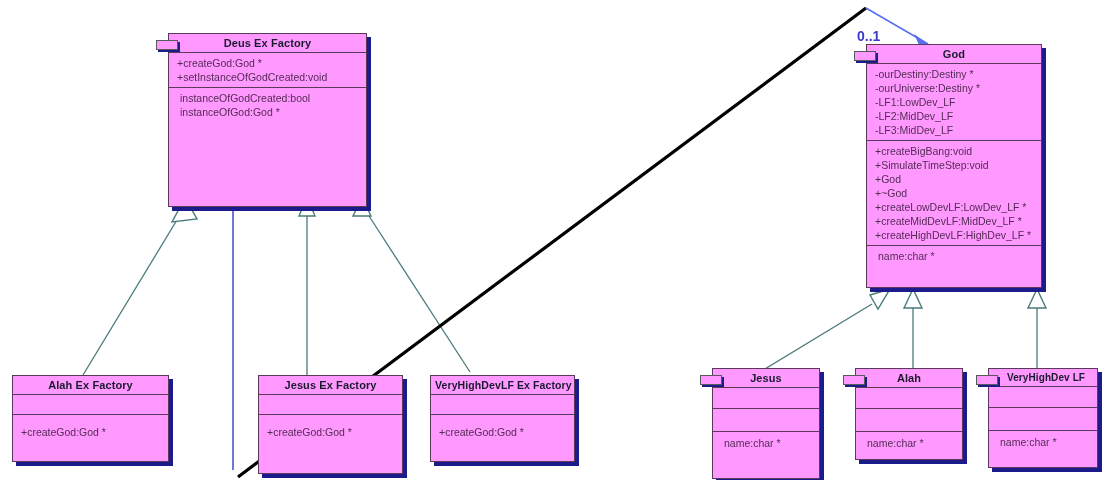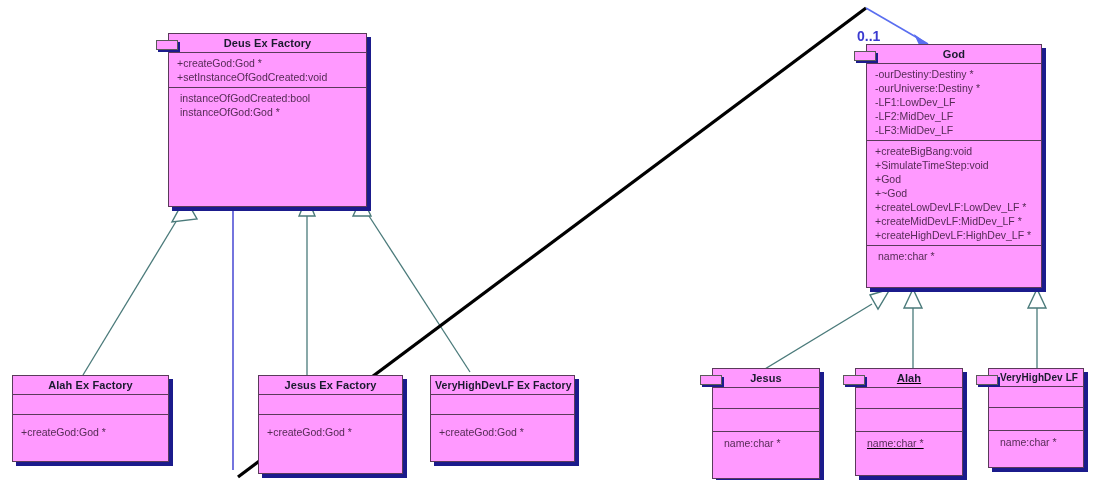--- a/index.html
+++ b/index.html
@@ -199,31 +199,31 @@
   <div class="uml-class" style="left:712px; top:368px; width:108px; height:111px;">
     <div class="class-tab"></div>
     <div class="uml-title">Jesus</div>
     <div class="uml-compartment empty-row" style="height:20px;"></div>
     <div class="uml-compartment empty-row" style="height:22px;"></div>
     <div class="uml-compartment last" style="padding-top:4px;">
       <div class="uml-line indent">name:char *</div>
     </div>
   </div>
 
-  <div class="uml-class" style="left:855px; top:368px; width:108px; height:108px;text-decoration:underline;">
+  <div class="uml-class" style="left:855px; top:368px; width:108px; height:92px;">
     <div class="class-tab"></div>
     <div class="uml-title">Alah</div>
     <div class="uml-compartment empty-row" style="height:20px;"></div>
     <div class="uml-compartment empty-row" style="height:22px;"></div>
     <div class="uml-compartment last" style="padding-top:4px;">
       <div class="uml-line indent">name:char *</div>
     </div>
   </div>
 
-  <div class="uml-class" style="left:988px; top:368px; width:96px; height:100px;">
+  <div class="uml-class" style="left:988px; top:368px; width:110px; height:100px;">
     <div class="class-tab"></div>
     <div class="uml-title" style="font-size:10px; padding-left:10px;">VeryHighDev LF</div>
     <div class="uml-compartment empty-row" style="height:20px;"></div>
     <div class="uml-compartment empty-row" style="height:22px;"></div>
     <div class="uml-compartment last" style="padding-top:4px;">
       <div class="uml-line indent">name:char *</div>
     </div>
   </div>
 
 </div>

